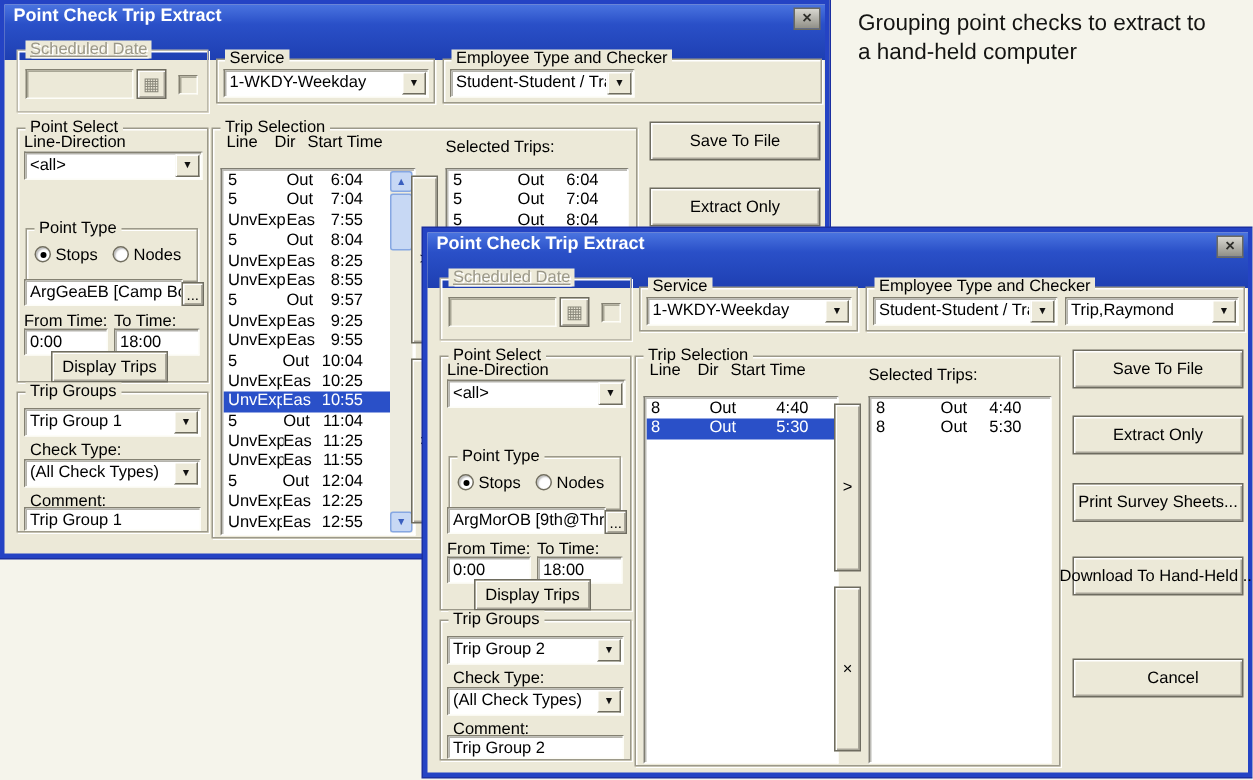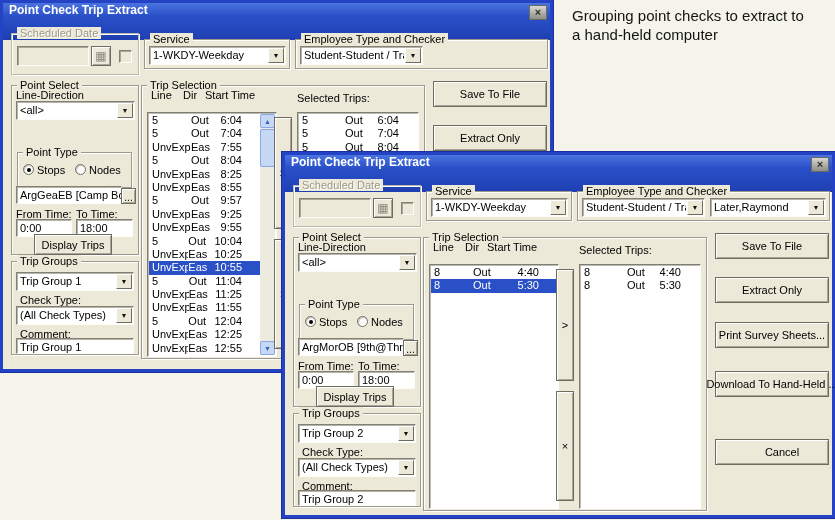--- a/index.html
+++ b/index.html
@@ -41,21 +41,21 @@
   .group {
     position:absolute;
     border:1px solid #9C998A;
     box-shadow:1px 1px 0 #FFFFFF, inset 1px 1px 0 #FFFFFF;
   }
   .group-label {
     position:absolute; top:-7px; left:5px;
     background:#ECE9D8; padding:0 3px; white-space:nowrap;
   }
   .group.disabled { border-color:#BDBAAC; }
-  .group.disabled .group-label { color:#9B9889; text-shadow:1px 1px 0 #fff; }
+  .group.disabled .group-label { color:#9B9889; text-shadow:1px 1px 0 #fff;text-decoration:underline; }
   .lbl { position:absolute; white-space:nowrap; }
   
   .sunken {
     position:absolute; background:#fff;
     border:1px solid; border-color:#848172 #FDFDF8 #FDFDF8 #848172;
     box-shadow:inset 1px 1px 0 rgba(88,86,72,0.45);
   }
   .field { padding:2px 3px; line-height:13px; white-space:nowrap; overflow:hidden; }
   .field.disabled { background:#ECE9D8; }
   .combo { position:absolute; background:#fff;
@@ -390,21 +390,21 @@
 
   <div class="group" style="left:292px;top:36px;width:253px;height:30px;">
     <span class="group-label">Employee Type and Checker</span>
     <div class="combo" style="left:4px;top:6px;width:123px;height:19px;">
       <span class="combo-text">Student-Student / Train</span>
       <span class="combo-btn">
           <span class="arrow-glyph">▼</span>
         </span>
     </div>
     <div class="combo" style="left:132px;top:6px;width:116px;height:19px;">
-      <span class="combo-text">Later,Raymond</span>
+      <span class="combo-text">Trip,Raymond</span>
       <span class="combo-btn">
           <span class="arrow-glyph">▼</span>
         </span>
     </div>
   </div>
 
   <div class="group" style="left:8px;top:82px;width:128px;height:170px;">
     <span class="group-label">Point Select</span>
     <span class="lbl" style="left:4px;top:3px;">Line-Direction</span>
     <div class="combo" style="left:4px;top:15px;width:119px;height:19px;">

